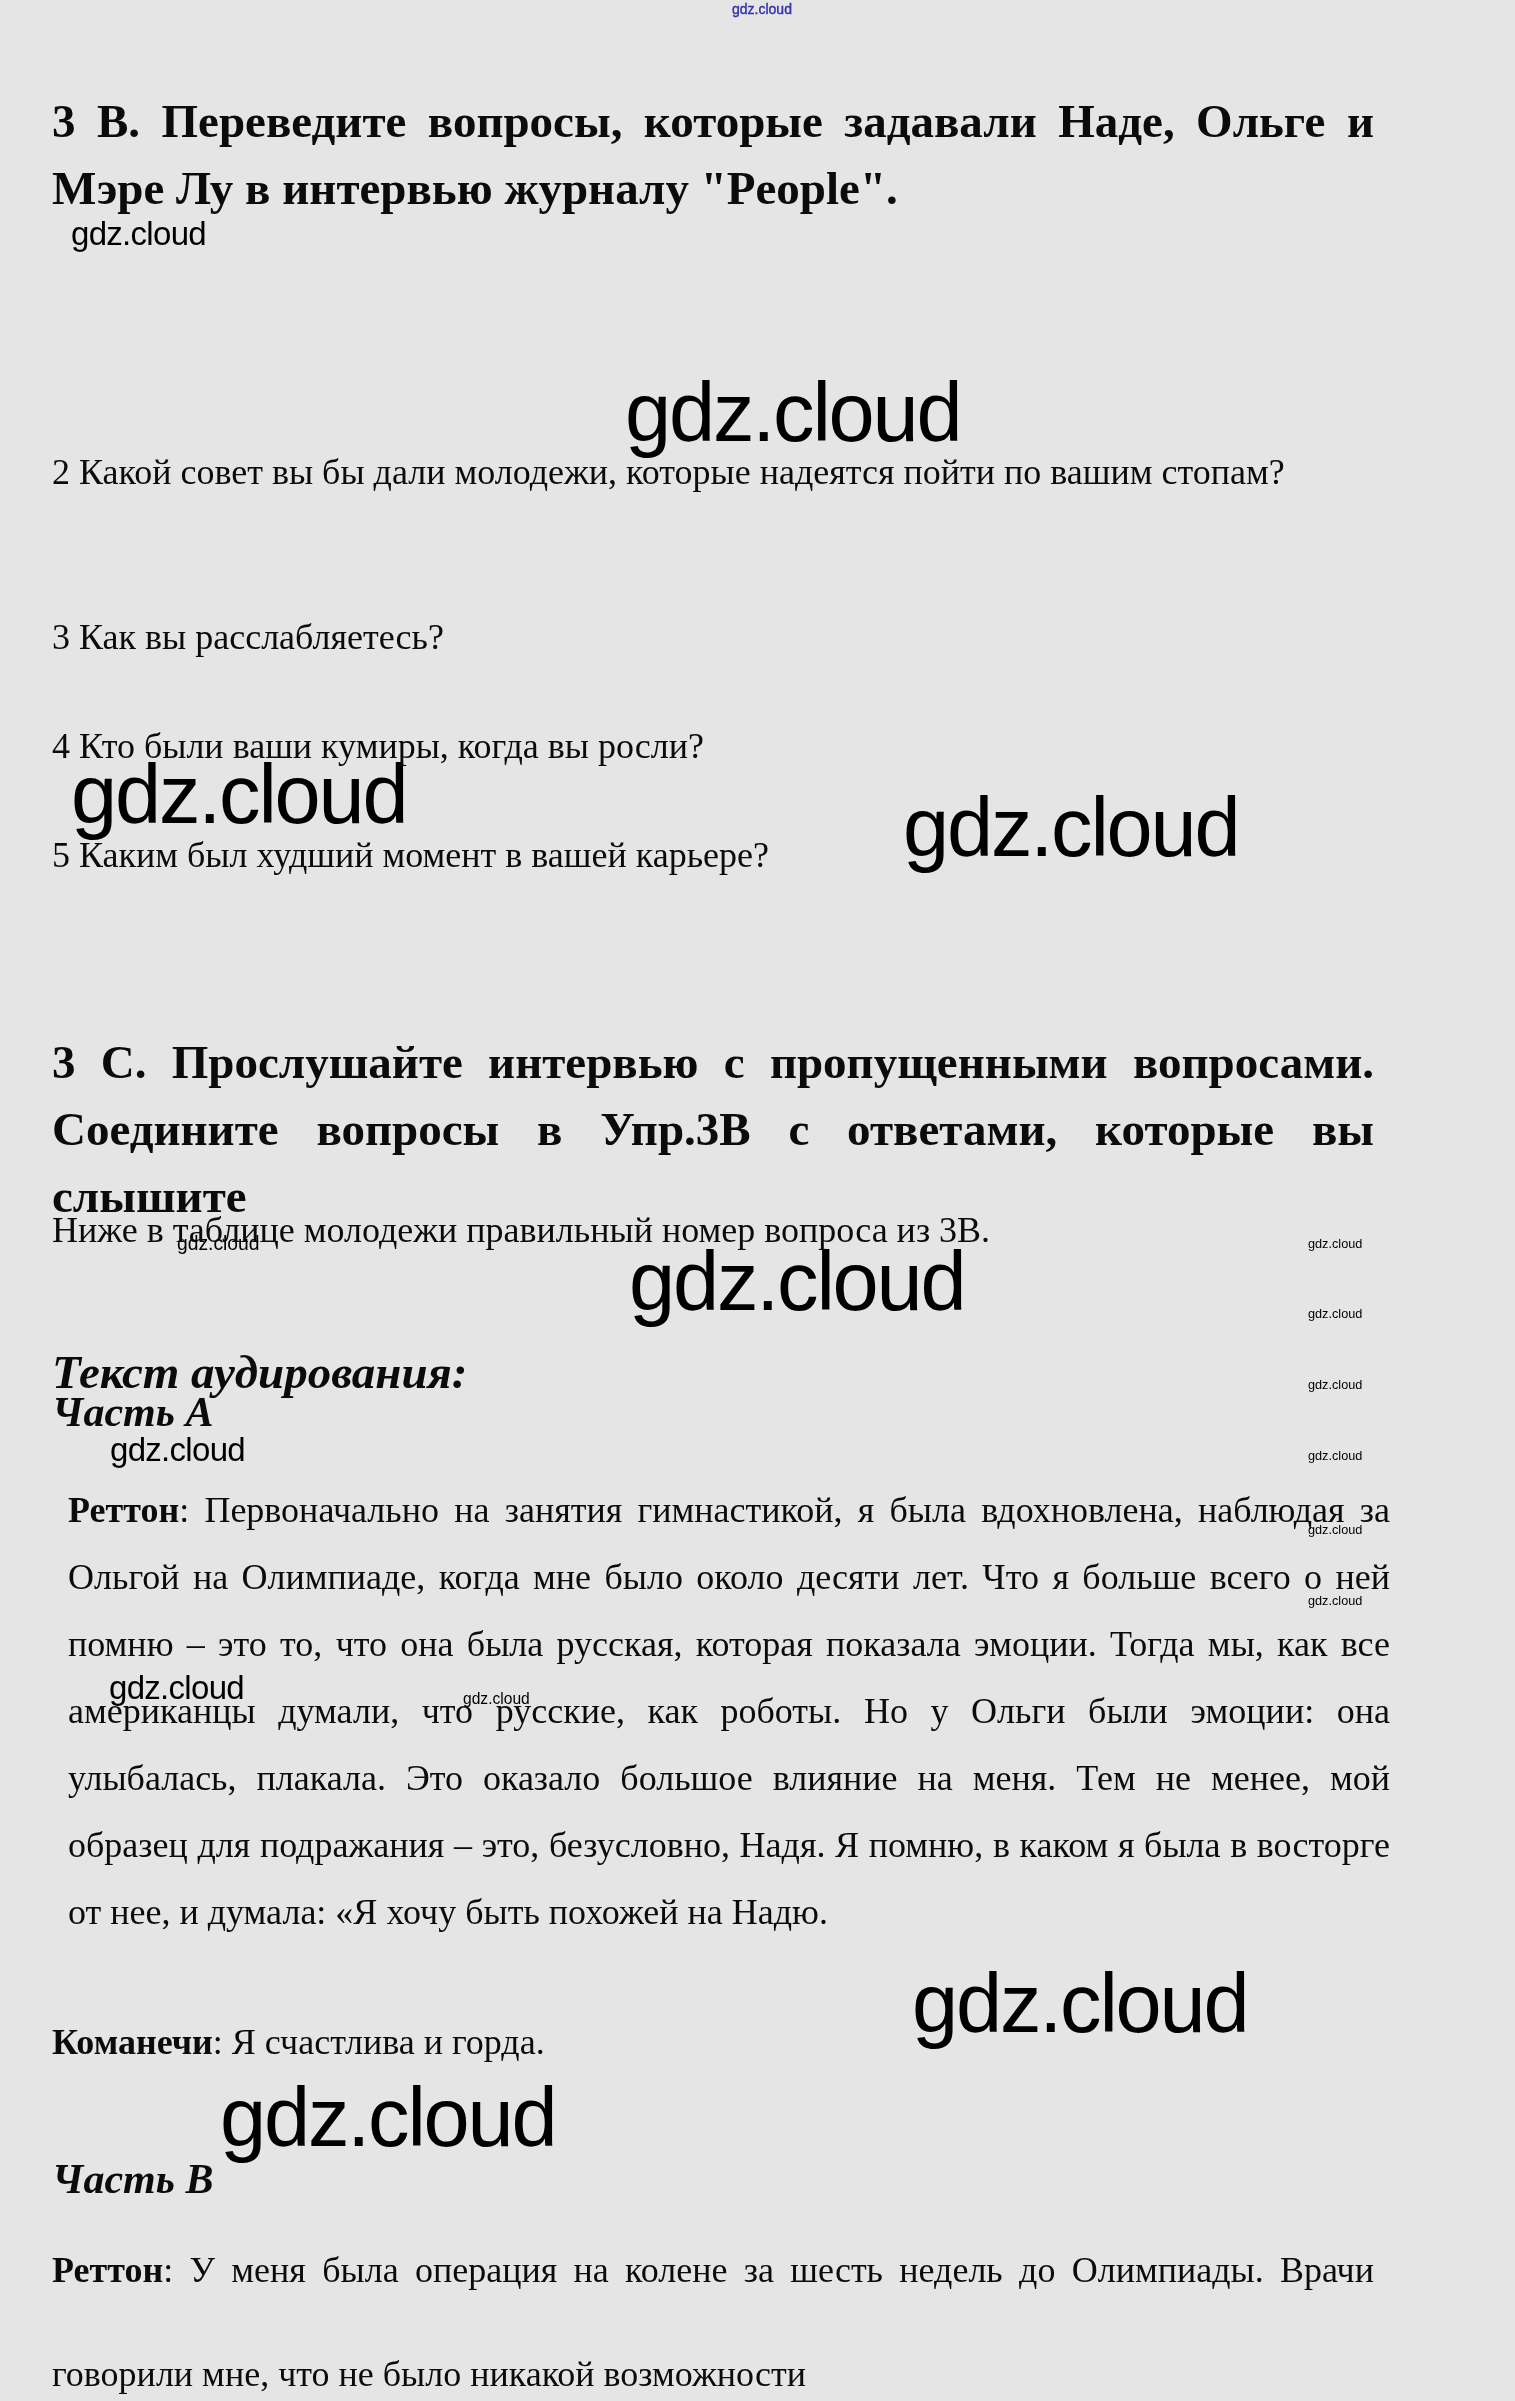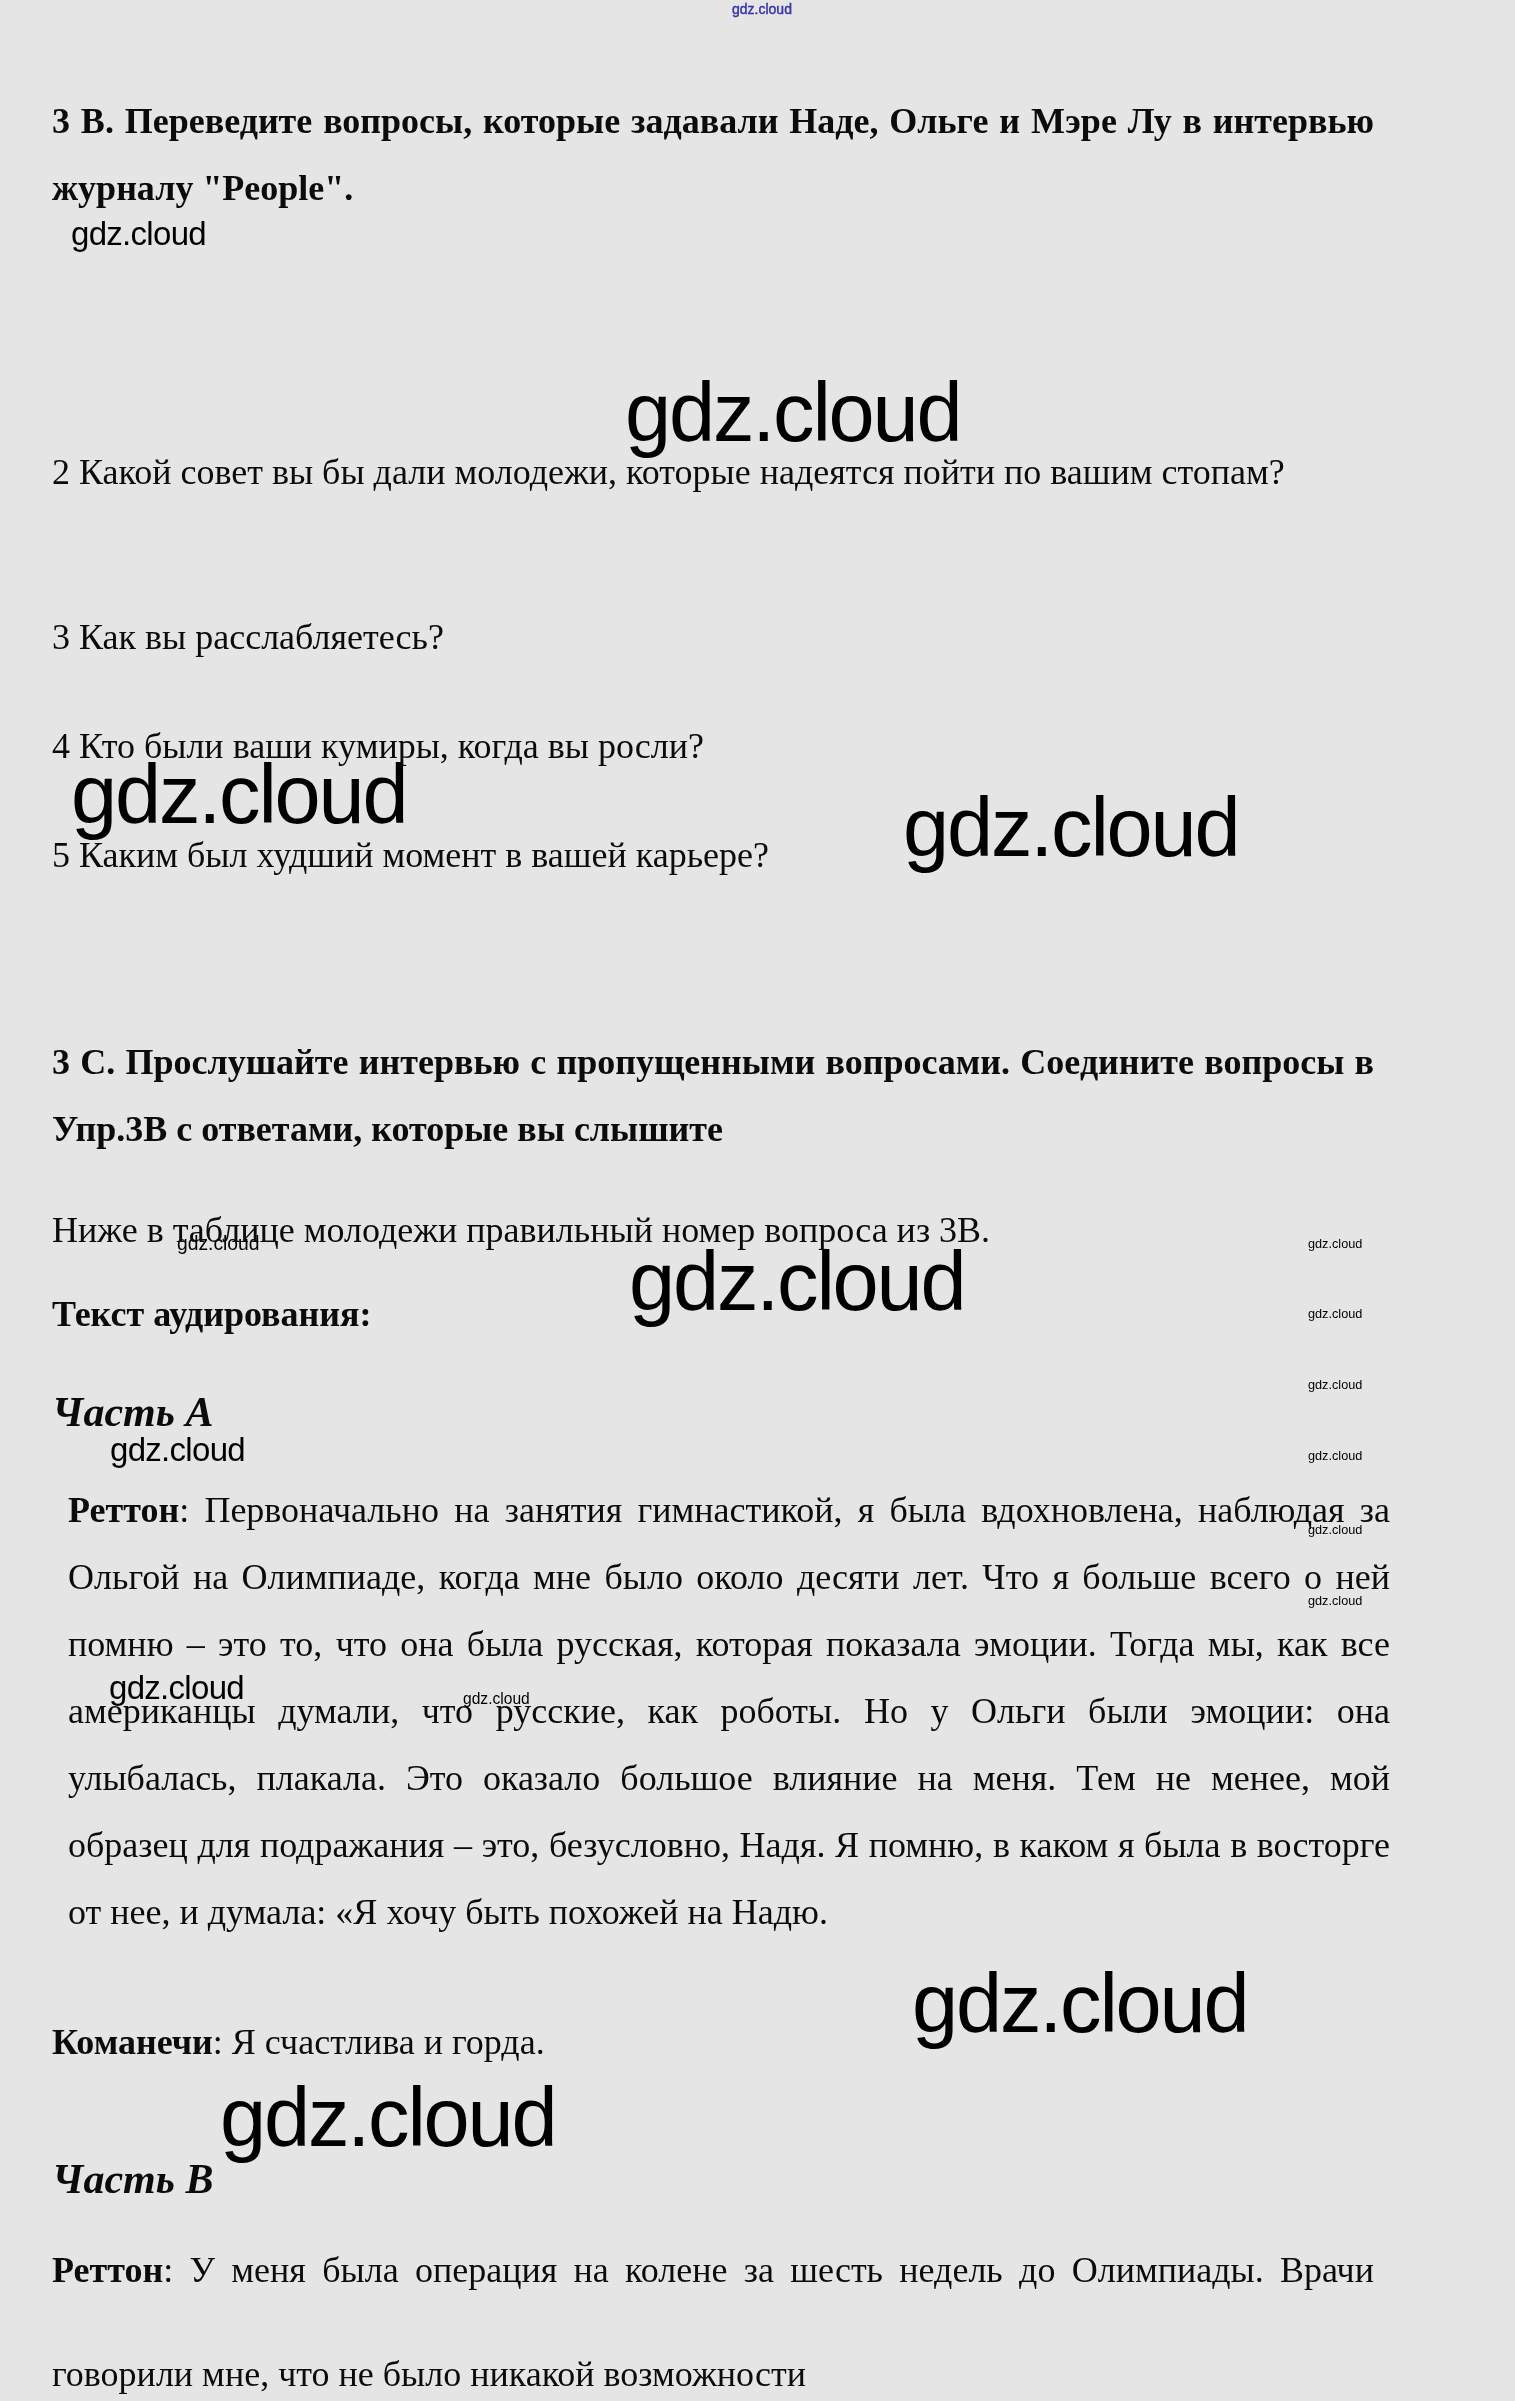--- a/index.html
+++ b/index.html
@@ -2,21 +2,21 @@
 <html style="font-size:12px"><head>
 <meta charset="utf-8">
 <style>
   html,body{margin:0;padding:0;background:#ffffff;}
   .page{
     position:relative;width:1515px;height:2401px;background:#e5e5e5;overflow:hidden;
     font-family:"Liberation Serif",serif;color:#0b0b0b;
   }
   .block{position:absolute;left:52px;width:1322px;}
   .para{font-size:36px;line-height:67px;text-align:justify;text-justify:inter-word;}
-  .h{font-weight:bold;font-size:36px;line-height:67px;text-align:justify;}
+  .h{font-weight:bold;font-size:47px;line-height:67px;text-align:justify;}
   .chast{font-weight:bold;font-style:italic;font-size:42px;line-height:39px;}
   .speaker{font-weight:bold;}
   .wm{
     position:absolute;font-family:"Liberation Sans",sans-serif;color:#000;
     white-space:nowrap;line-height:1;letter-spacing:-0.7px;
   }
   .wm-big{font-size:83px;letter-spacing:-2.2px;}
   .wm-med{font-size:33px;}
   .wm-small{font-size:19.3px;letter-spacing:0;}
   .wm-tiny{font-size:15.6px;letter-spacing:0;}
@@ -55,21 +55,21 @@
   <div class="block para" style="top:604px;">3 Как вы расслабляетесь?</div>
 
   <div class="block para" style="top:713px;">4 Кто были ваши кумиры, когда вы росли?</div>
 
   <div class="block para" style="top:822px;">5 Каким был худший момент в вашей карьере?</div>
 
   <div class="block h" style="top:1029px;">3 С. Прослушайте интервью с пропущенными вопросами. Соедините вопросы в Упр.3В с ответами, которые вы слышите</div>
 
   <div class="block para" style="top:1197px;">Ниже в таблице молодежи правильный номер вопроса из 3В.</div>
 
-  <div class="block h" style="top:1281px;">Текст аудирования:</div>
+  <div class="block h" style="top:1339px;font-style:italic;">Текст аудирования:</div>
 
   <div class="block chast" style="top:1393px;">Часть А</div>
 
   <div class="block para" style="top:1477px;margin-left:16px;">
     <span class="speaker">Реттон</span><span>: </span><span>Первоначально на занятия гимнастикой, я была вдохновлена, наблюдая за Ольгой на Олимпиаде, когда мне было около десяти лет. Что я больше всего о ней помню – это то, что она была русская, которая показала эмоции. Тогда мы, как все американцы думали, что русские, как роботы. Но у Ольги были эмоции: она улыбалась, плакала. Это оказало большое влияние на меня. Тем не менее, мой образец для подражания – это, безусловно, Надя. Я помню, в каком я была в восторге от нее, и думала: «Я хочу быть похожей на Надю.</span>
   </div>
 
   <div class="block para" style="top:2009px;">
     <span class="speaker">Команечи</span><span>: </span><span>Я счастлива и горда.</span>
   </div>

